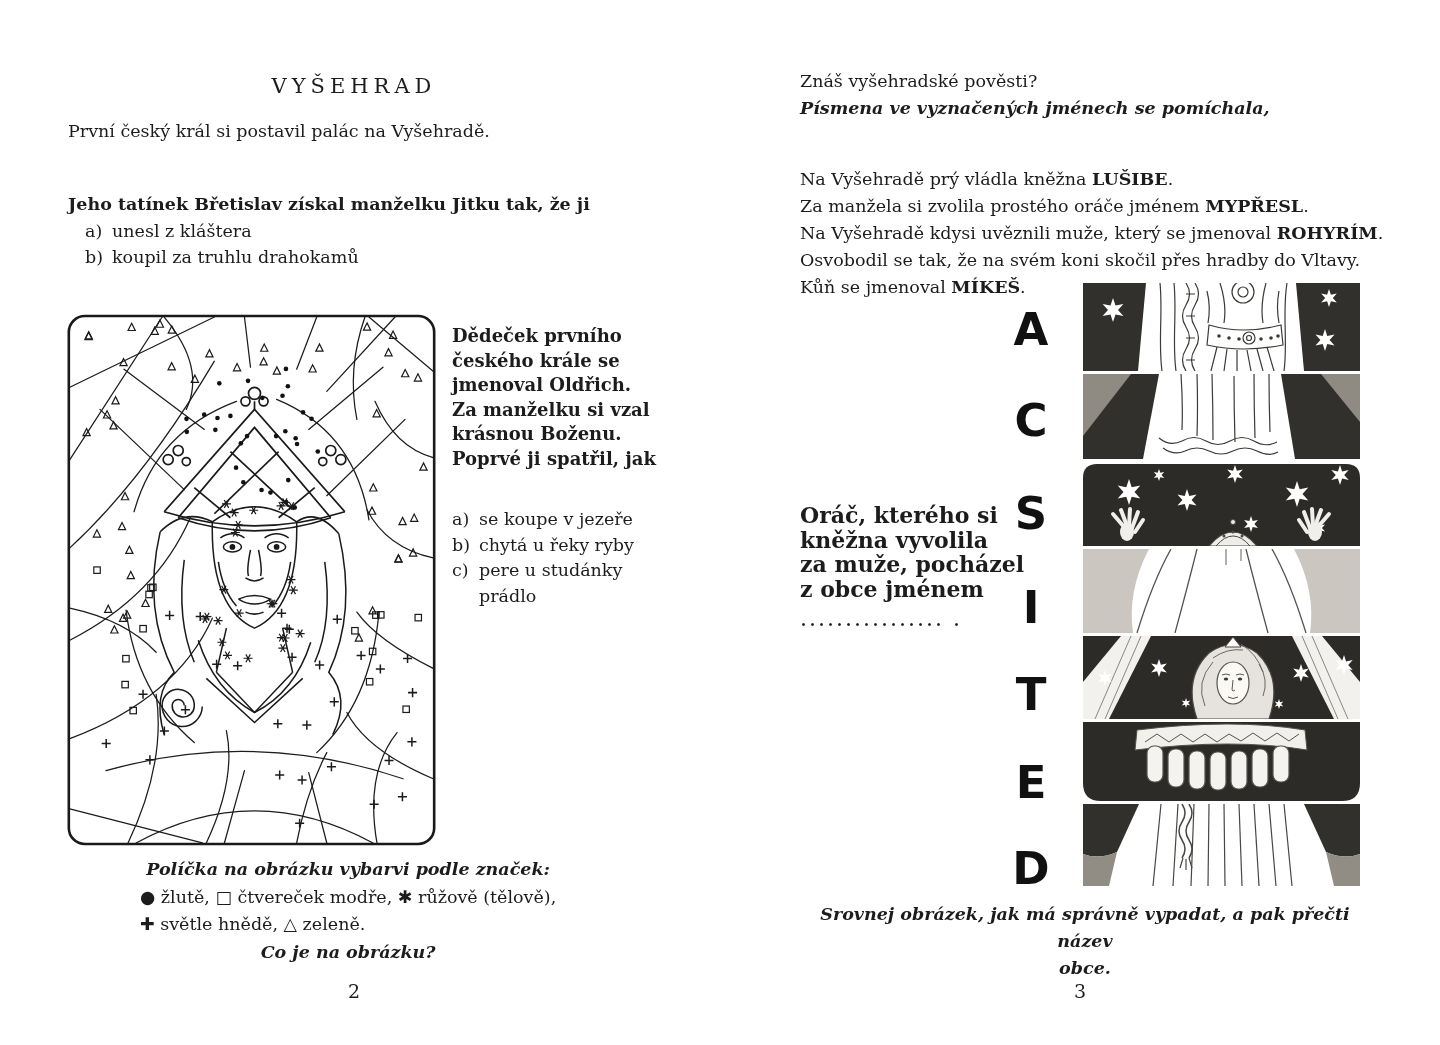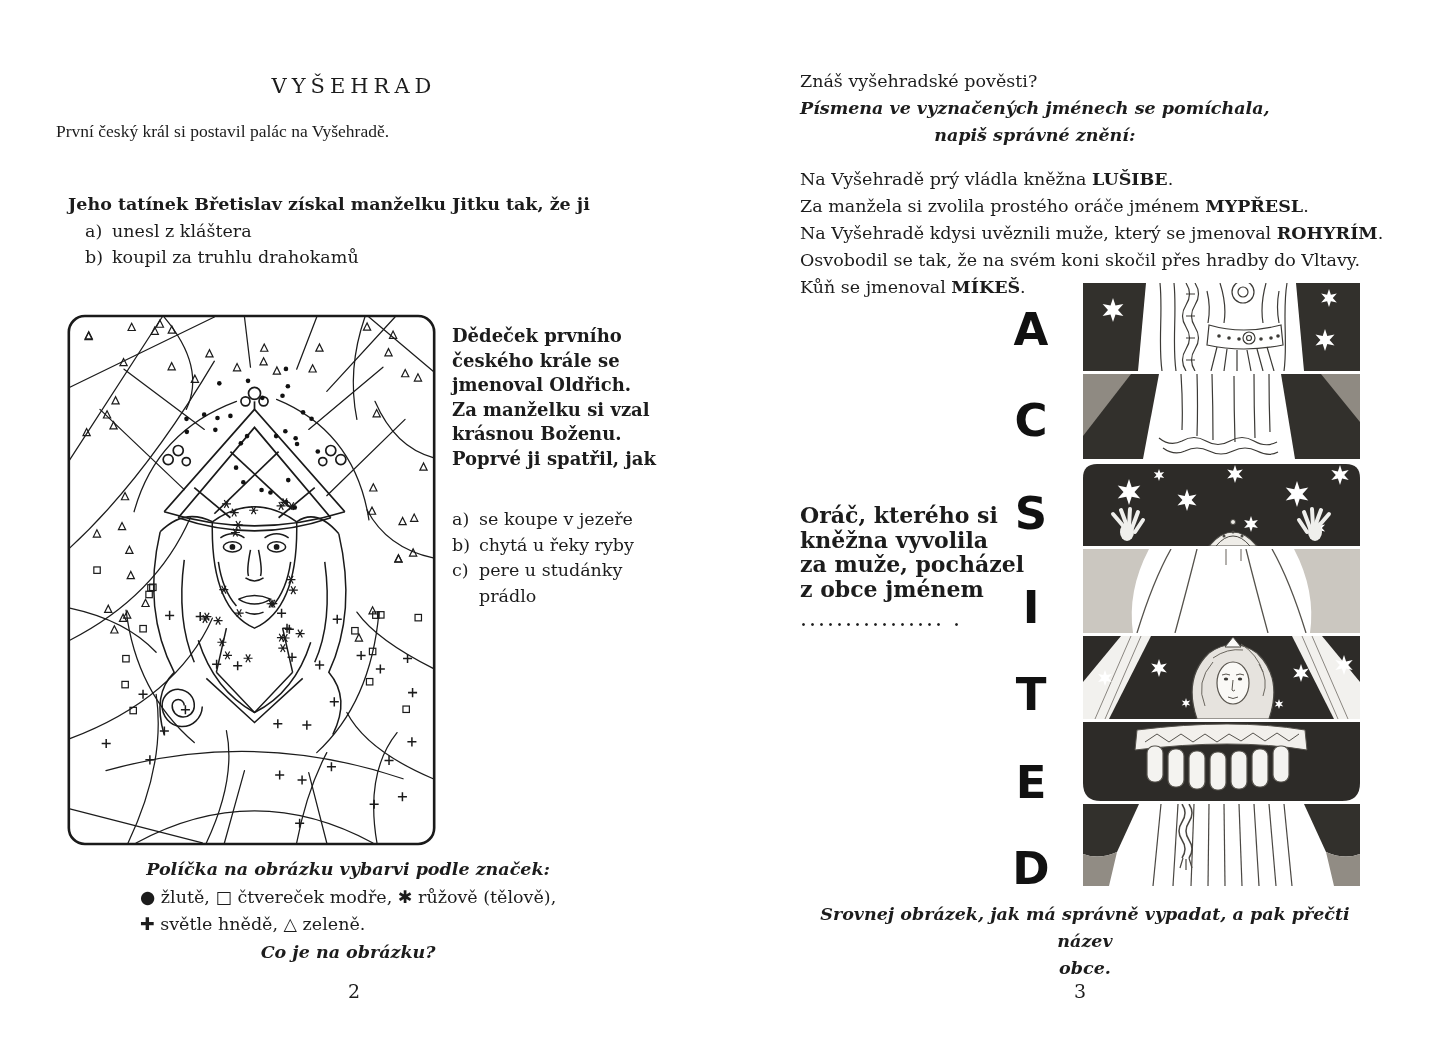--- a/index.html
+++ b/index.html
@@ -23,21 +23,21 @@
   .strip{position:absolute;left:1083px;width:277px;}
   .strip svg{display:block;width:100%;height:100%;}
 </style>
 </head>
 <body>
 
 <div class="sheet">
 
   <div class="abs title" style="left:68px;top:74px;width:572px;">VYŠEHRAD</div>
 
-  <div class="abs t" style="left:56px;top:118px;font-family:Liberation Serif, serif;">
+  <div class="abs t" style="left:68px;top:118px;">
     <div>První český král si postavil palác na Vyšehradě.</div>
   </div>
 
   <div class="abs t b" style="left:68px;top:191px;white-space:nowrap;">Jeho tatínek Břetislav získal manželku Jitku tak, že ji</div>
 
   <div class="abs" style="left:85px;top:218px;">
     <div class="opt-row"><span class="opt-label">a)</span><span>unesl z kláštera</span></div>
     <div class="opt-row"><span class="opt-label">b)</span><span>koupil za truhlu drahokamů</span></div>
   </div>
 
@@ -299,21 +299,20 @@
     <div>● žlutě, □ čtvereček modře, ✱ růžově (tělově),</div>
     <div>✚ světle hnědě, △ zeleně.</div>
     <div class="bi">Co je na obrázku?</div>
   </div>
 
   <div class="abs pagenum" style="left:68px;top:980px;width:572px;">2</div>
 
   <div class="abs t" style="left:800px;top:68px;">
     <div>Znáš vyšehradské pověsti?</div>
     <div class="bi">Písmena ve vyznačených jménech se pomíchala,</div>
-    <div class="bi">napiš správné znění:</div>
   </div>
 
   <div class="abs t" style="left:800px;top:166px;">
     <div class="story-line"><span>Na Vyšehradě prý vládla kněžna </span><span class="b">LUŠIBE</span><span>.</span></div>
     <div class="story-line"><span>Za manžela si zvolila prostého oráče jménem </span><span class="b">MYPŘESL</span><span>.</span></div>
     <div class="story-line"><span>Na Vyšehradě kdysi uvěznili muže, který se jmenoval </span><span class="b">ROHYRÍM</span><span>.</span></div>
     <div class="story-line"><span>Osvobodil se tak, že na svém koni skočil přes hradby do Vltavy.</span></div>
     <div class="story-line"><span>Kůň se jmenoval </span><span class="b">MÍKEŠ</span><span>.</span></div>
   </div>
 

